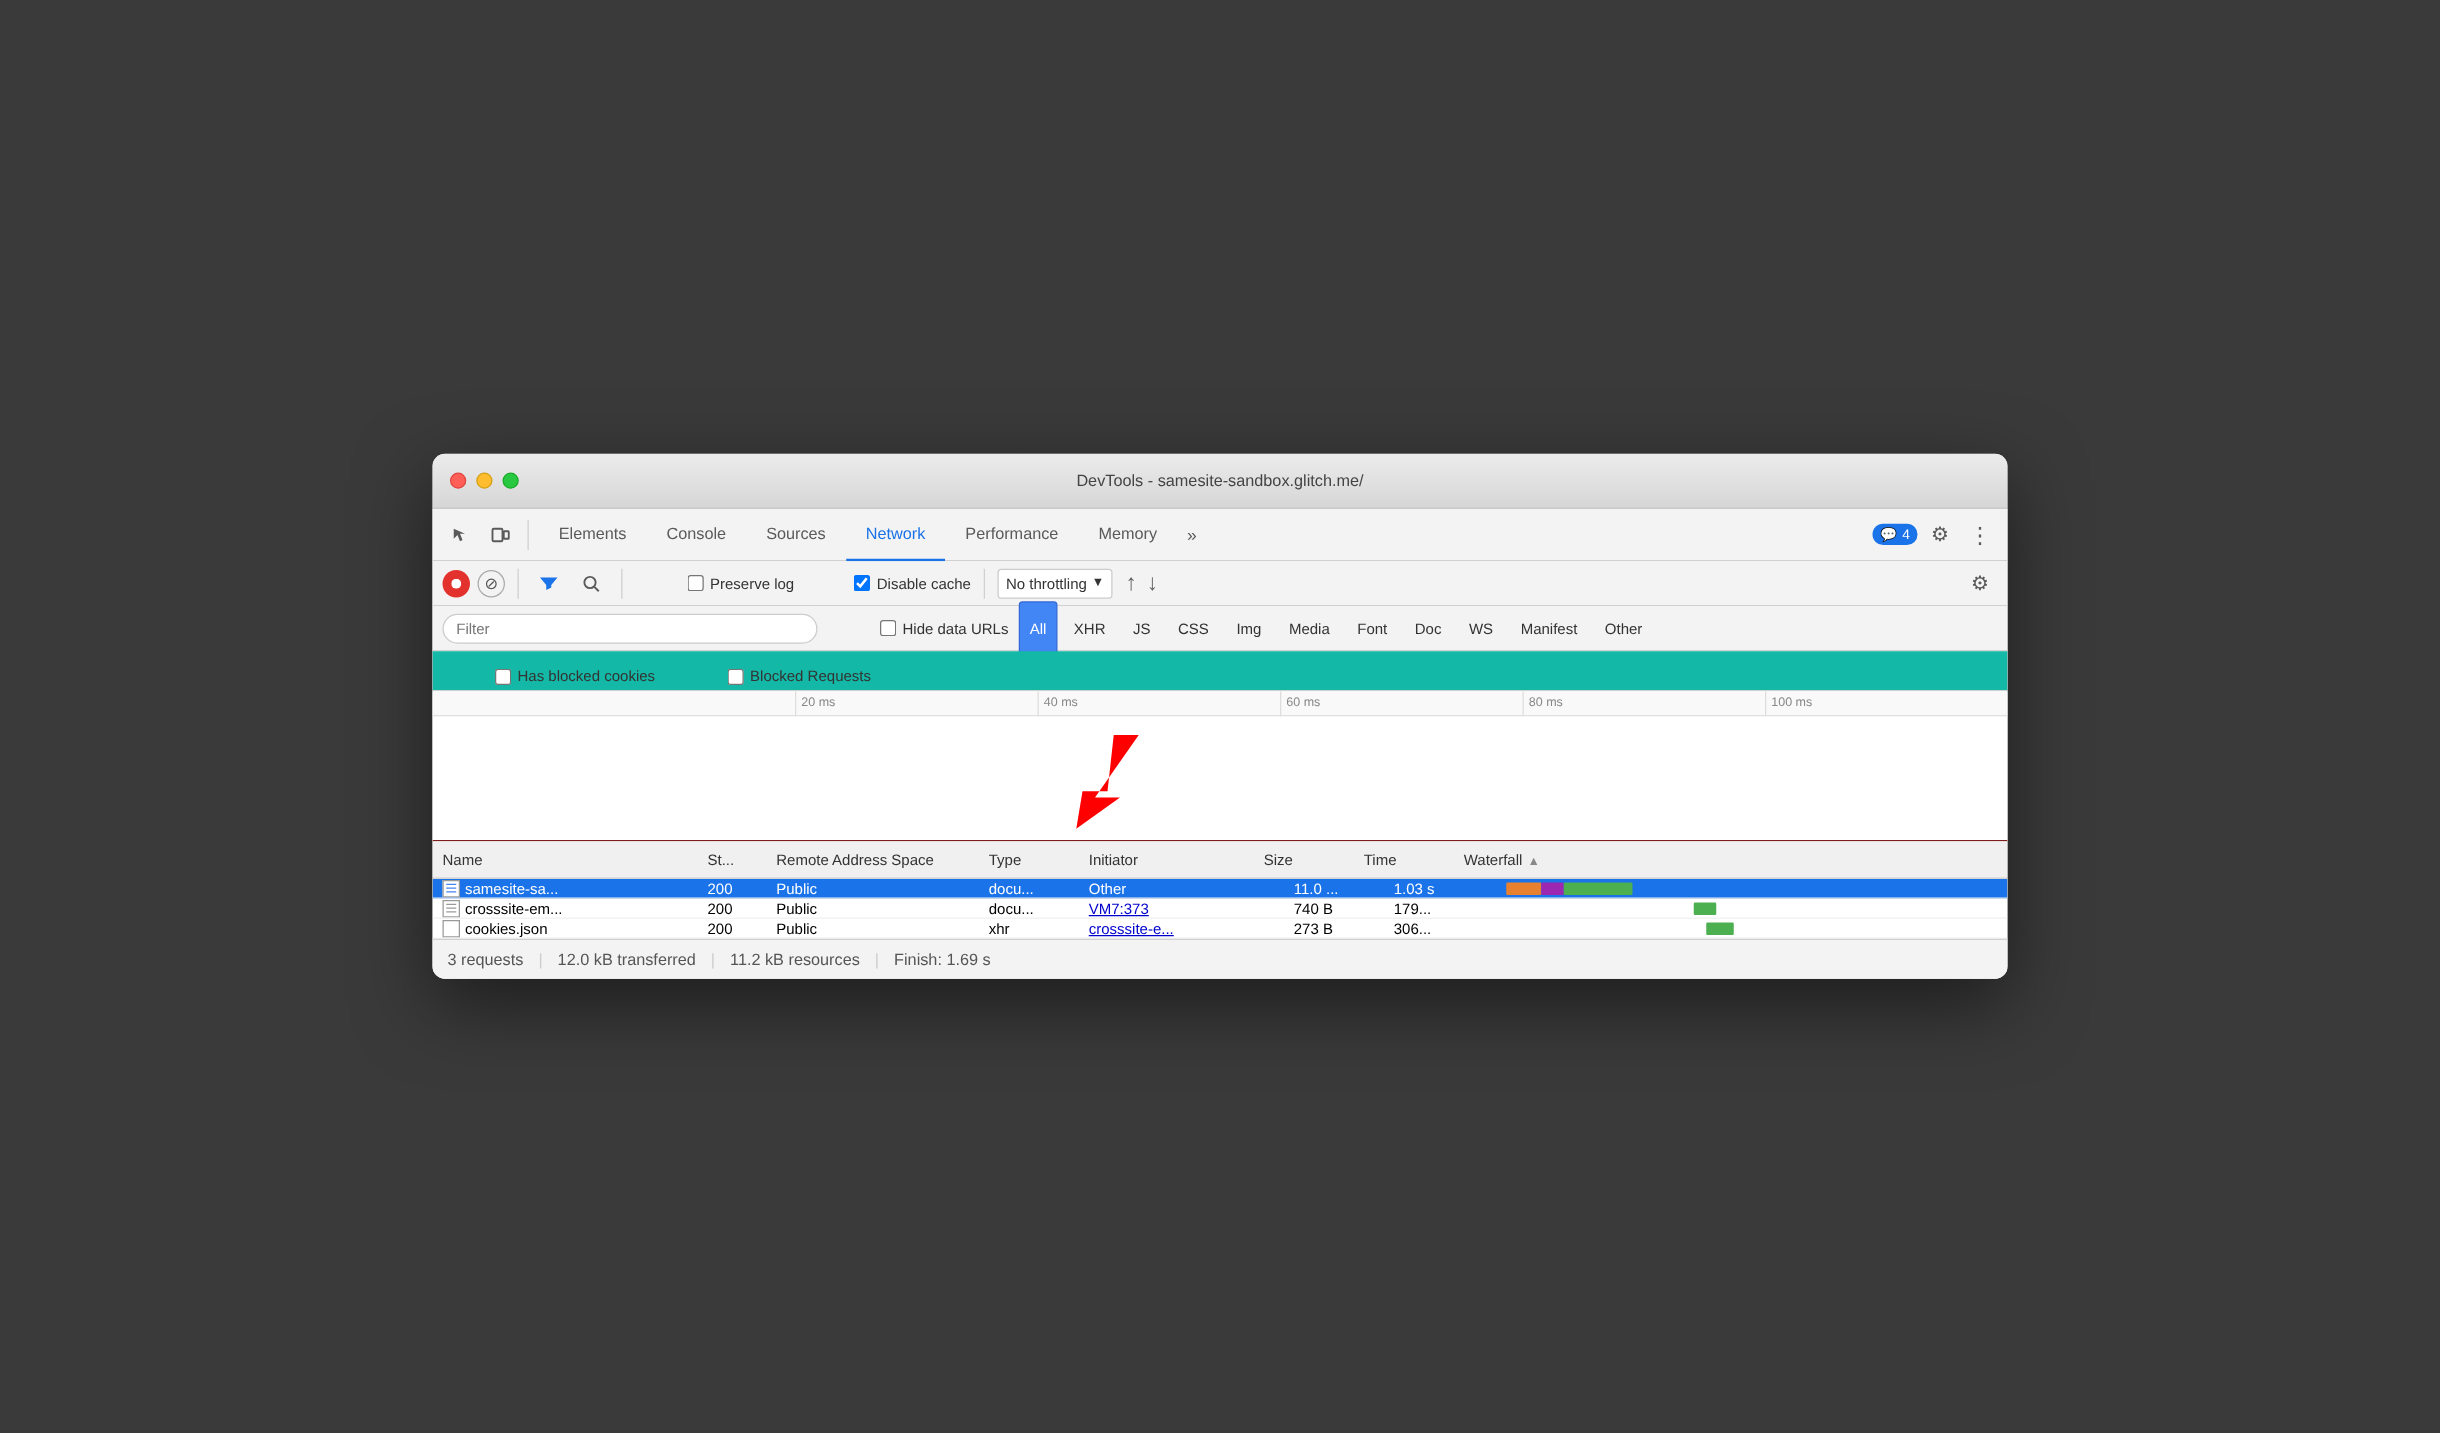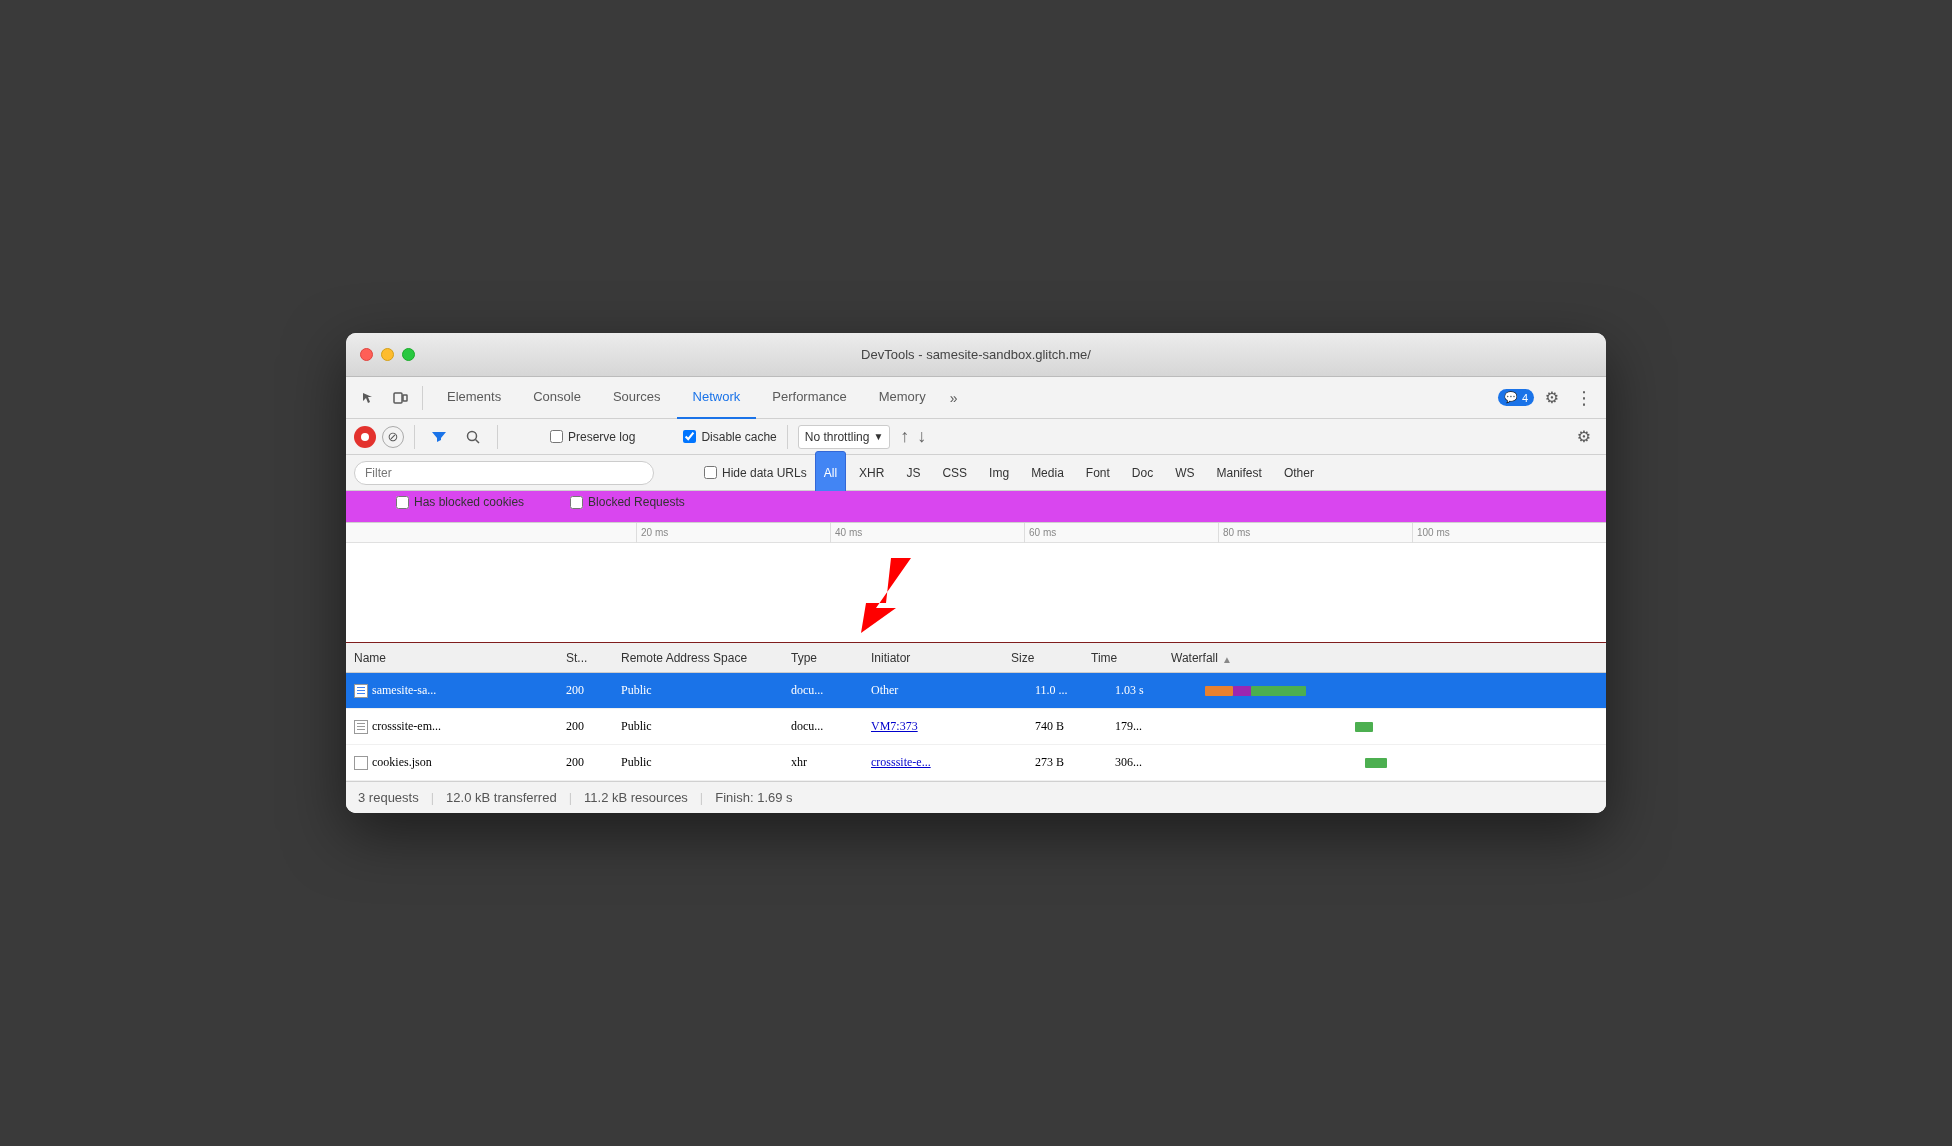--- a/index.html
+++ b/index.html
@@ -243,26 +243,26 @@
       border: 1px solid transparent;
     }
     .filter-tag.active {
       background: #4285f4;
       color: #fff;
       border-color: #3367d6;
     }
     
     .blocked-bar {
       display: flex;
-      align-items: flex-start;
+      align-items: flex-end;
       padding: 4px 8px;
       height: 32px;
       border-bottom: 1px solid #d0d0d0;
-      background: #d946ef;
-      gap: 4px;
+      background: #14b8a6;
+      gap: 16px;
       font-size: 12px;
       color: #333;
     }
     
     .timeline {
       height: 120px;
       background: #fff;
       border-bottom: 1px solid #7f1d1d;
       position: relative;
       overflow: hidden;
@@ -307,25 +307,24 @@
     .col-remote { flex: 0 0 170px; }
     .col-type { flex: 0 0 80px; }
     .col-initiator { flex: 0 0 140px; }
     .col-size { flex: 0 0 80px; }
     .col-time { flex: 0 0 80px; }
     .col-waterfall { flex: 1; display: flex; align-items: flex-end; gap: 4px; }
     .sort-icon { font-size: 10px; color: #888; }
     .table-row {
       display: flex;
       align-items: center;
-      height: 36px;
+      height: 16px;
       font-size: 12px;
       border-bottom: 1px solid #f0f0f0;
       cursor: pointer;
-      font-family: Liberation Serif, serif;
     }
     .table-row.selected { background: #1a73e8; color: #fff; }
     .row-name-cell {
       flex: 0 0 220px;
       padding-left: 8px;
       display: flex;
       align-items: center;
       overflow: hidden;
     }
     .row-name-text {

